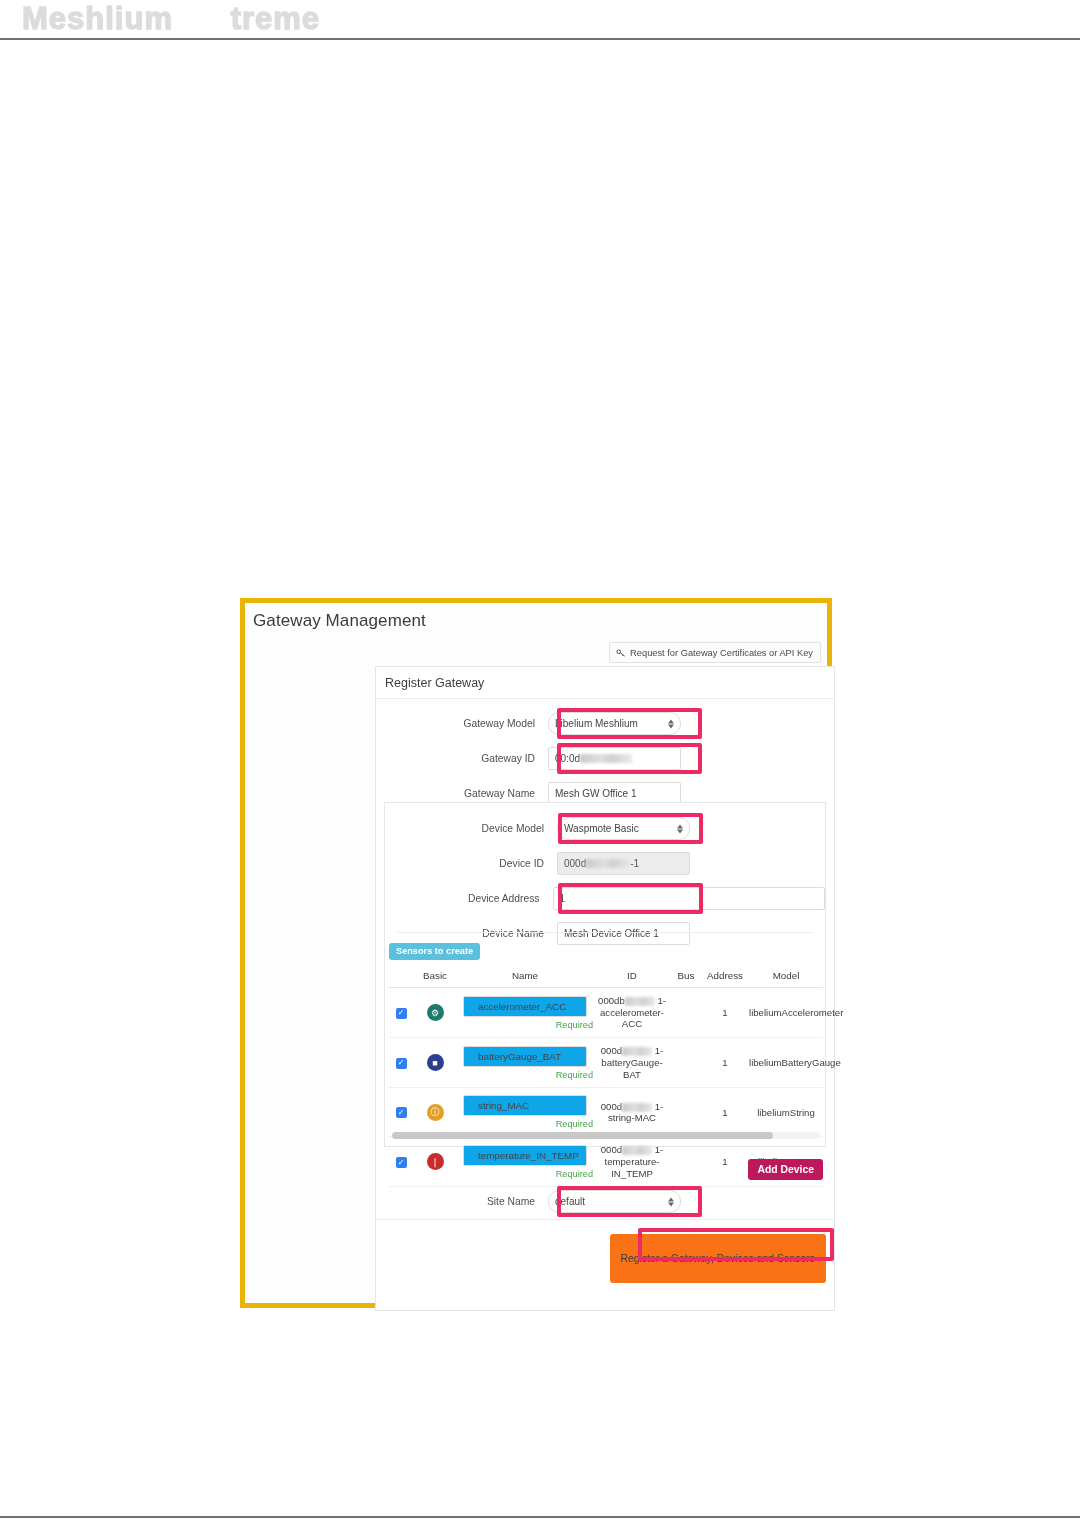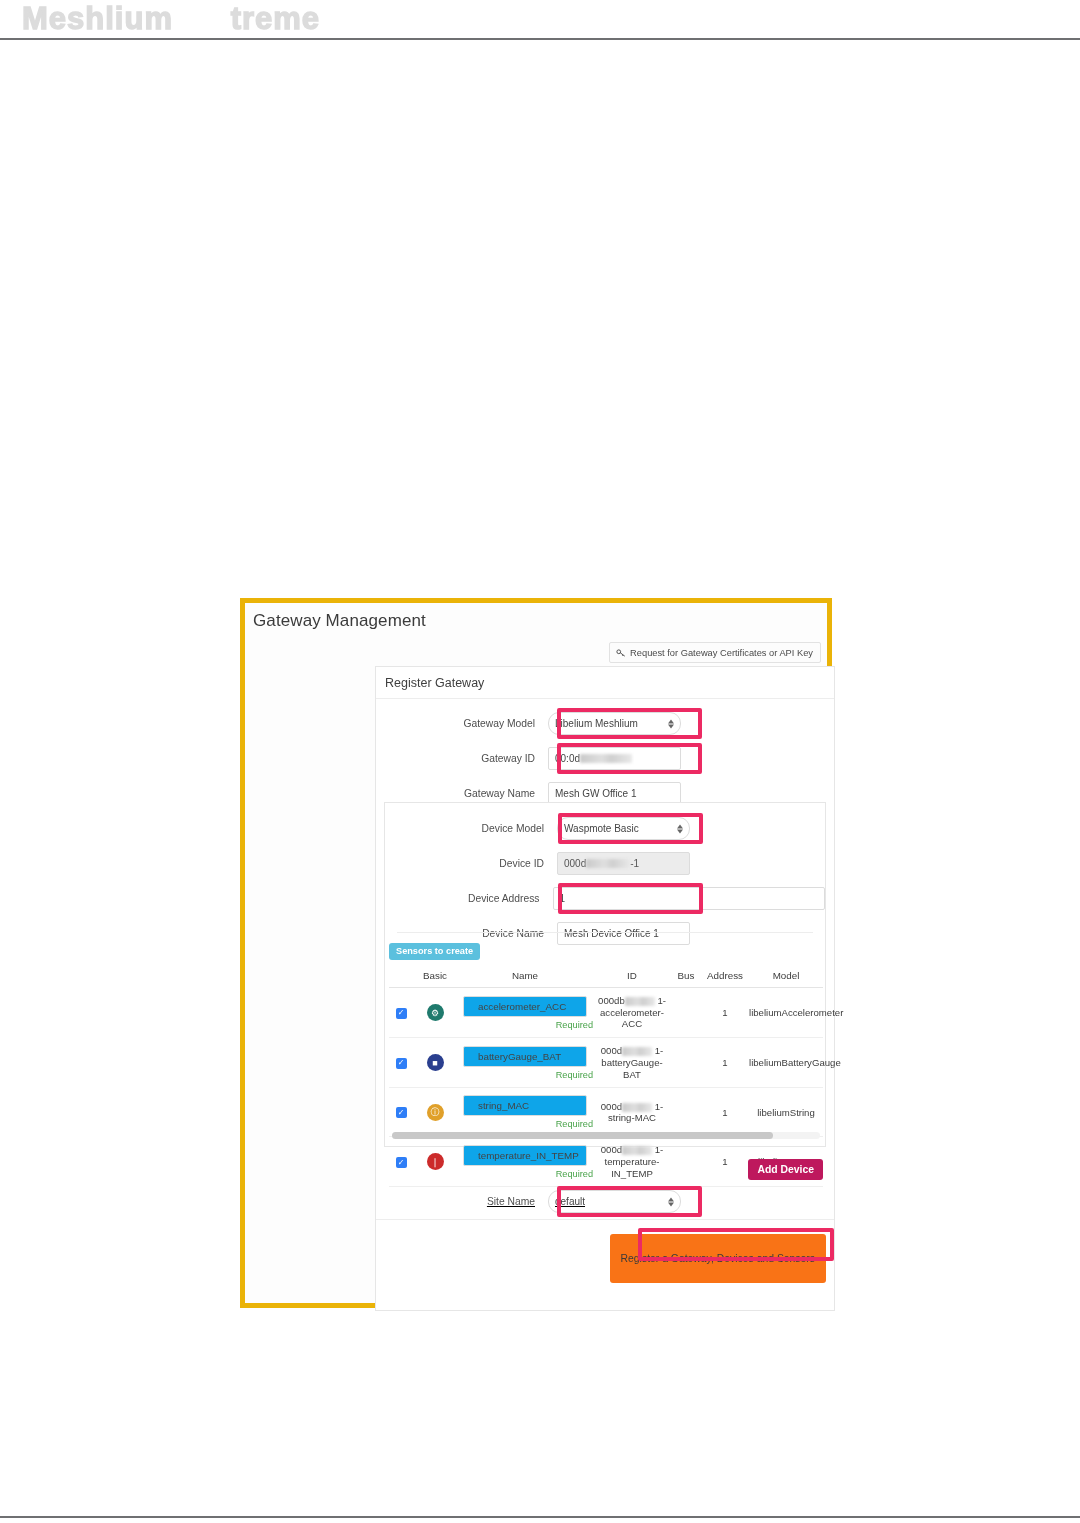--- a/index.html
+++ b/index.html
@@ -362,21 +362,21 @@
       </table>
 
       <div class="hscroll">
           <i></i>
         </div>
     </div>
 
     <div class="add-device-btn">Add Device</div>
 
     <div class="site-row">
-      <div class="frow" style="margin-top:0;text-decoration:underline;">
+      <div class="frow" style="margin-top:0;">
         <div class="flabel">Site Name</div>
         <div class="finput fselect">
           <span>default</span>
           <span class="caret">
               <i class="up"></i>
               <i class="dn"></i>
             </span>
         </div>
         <div class="hl" style="left:181px; top:0px; width:145px; height:31px;"></div>
       </div>

